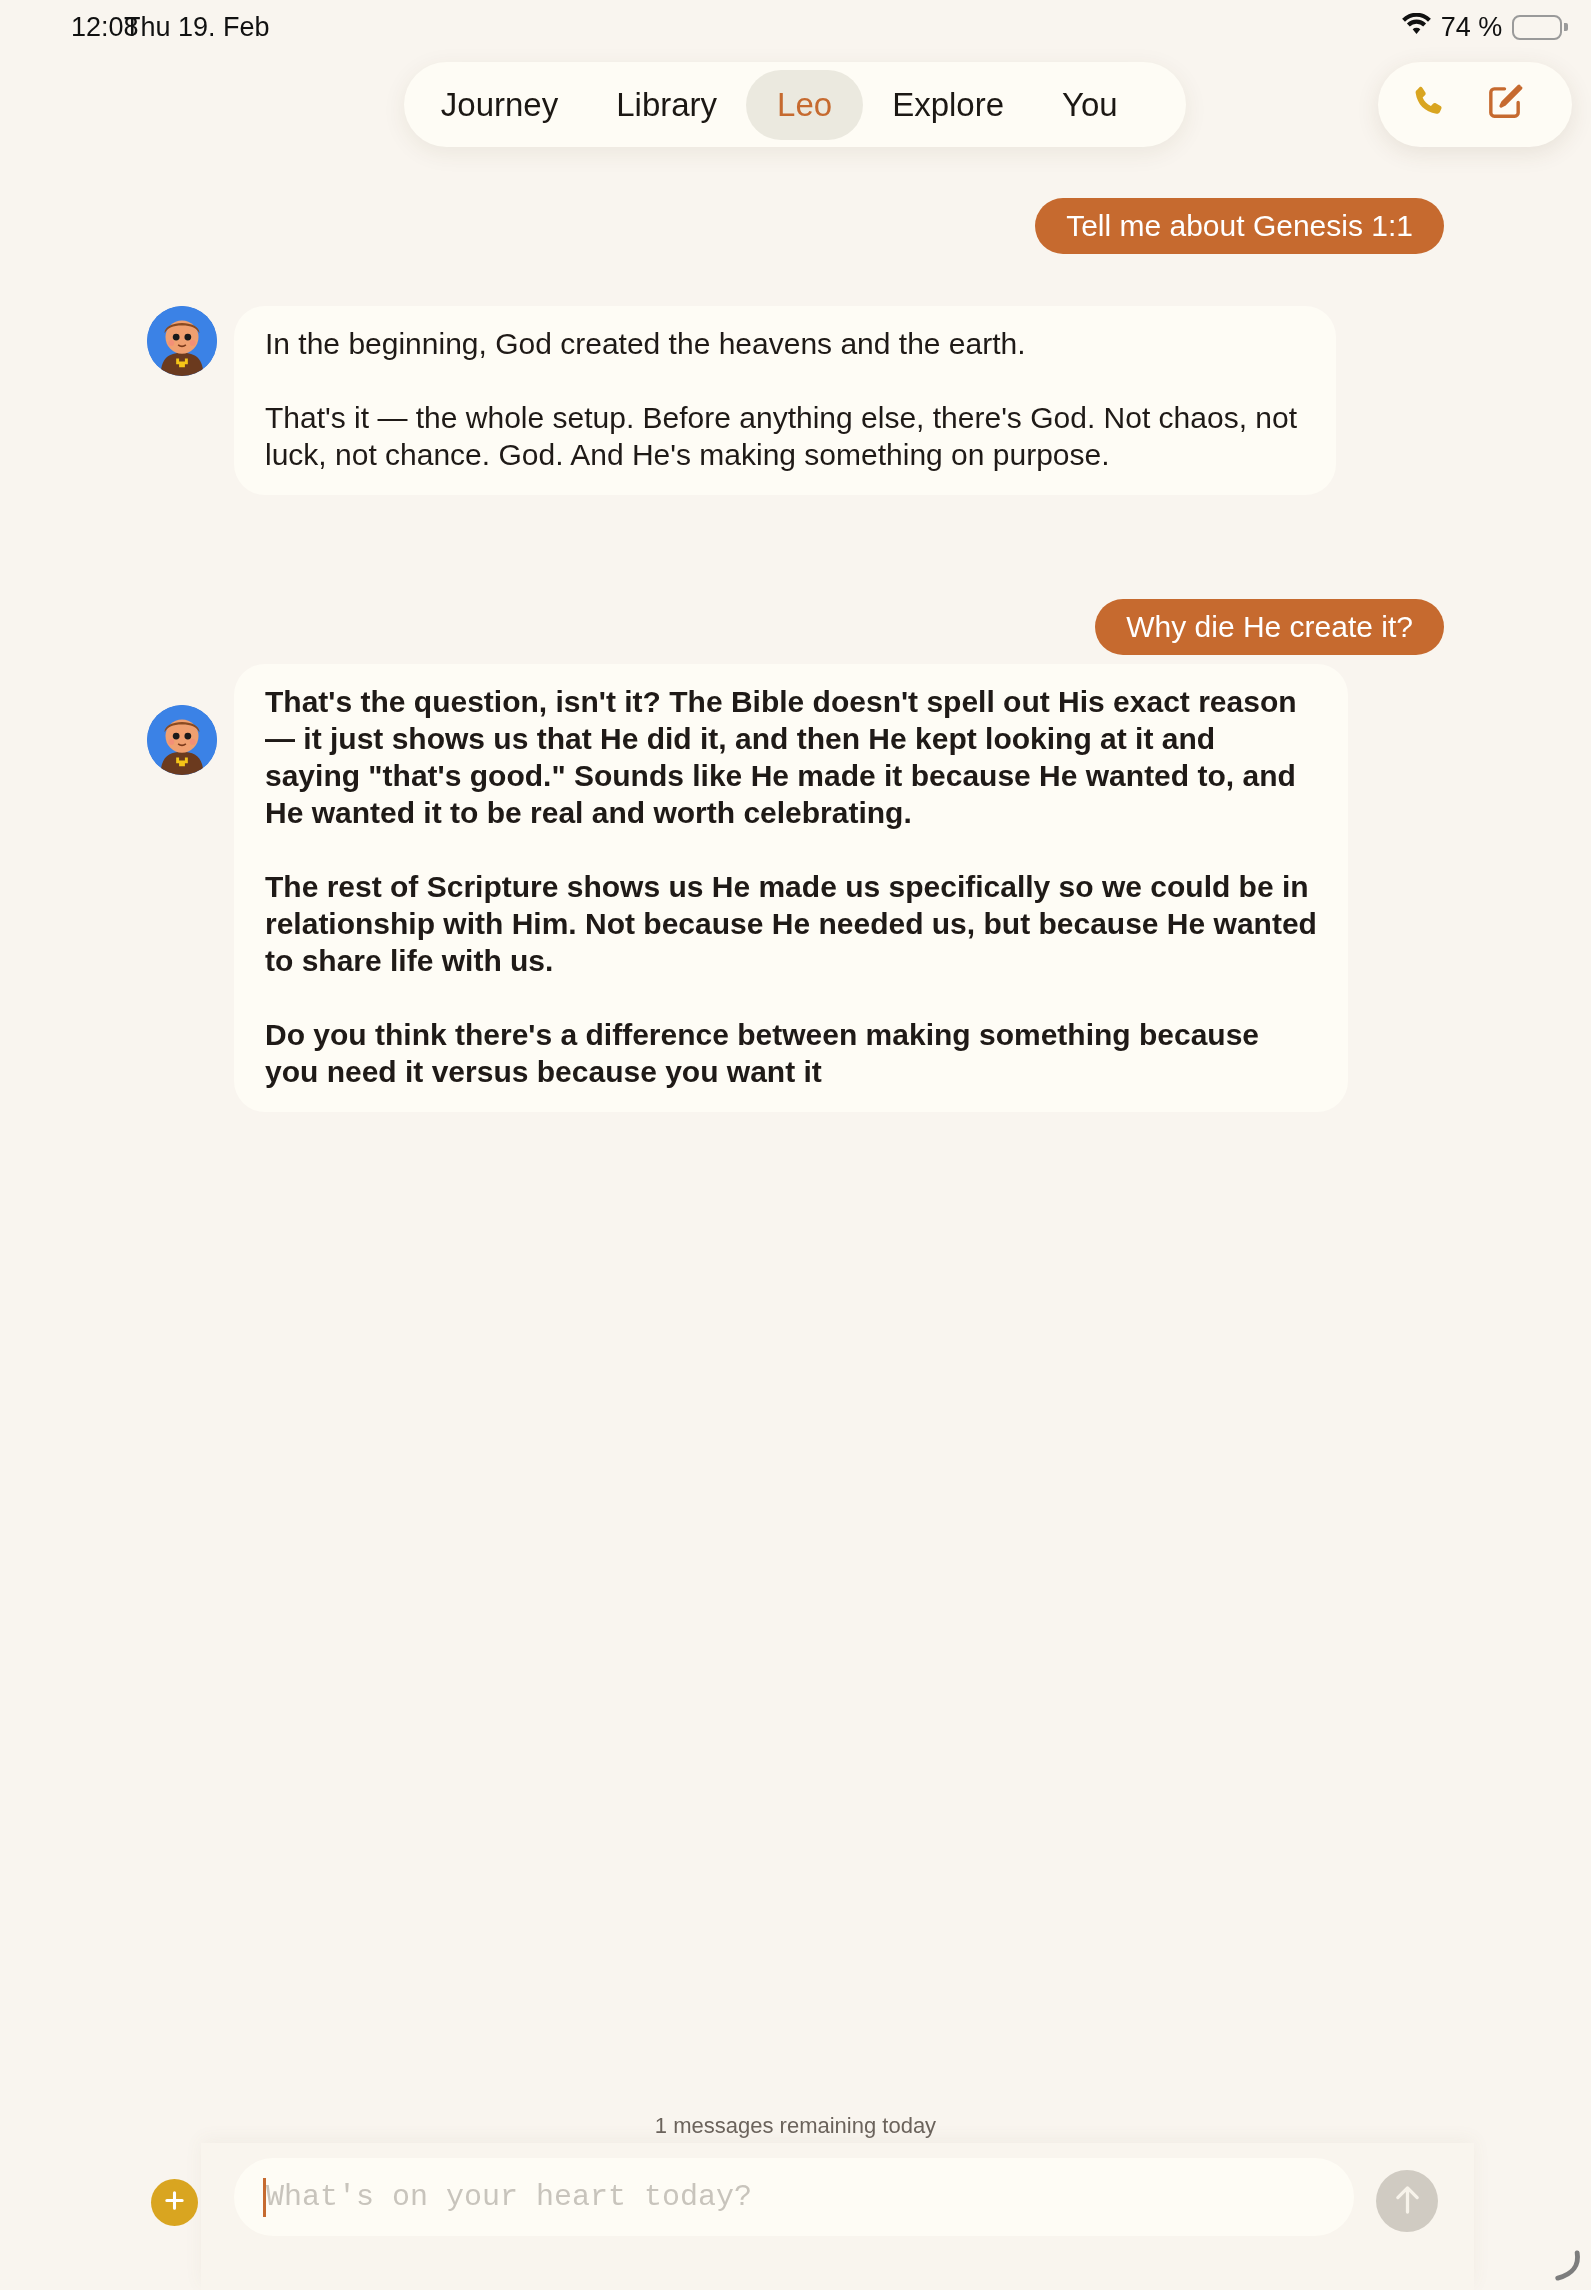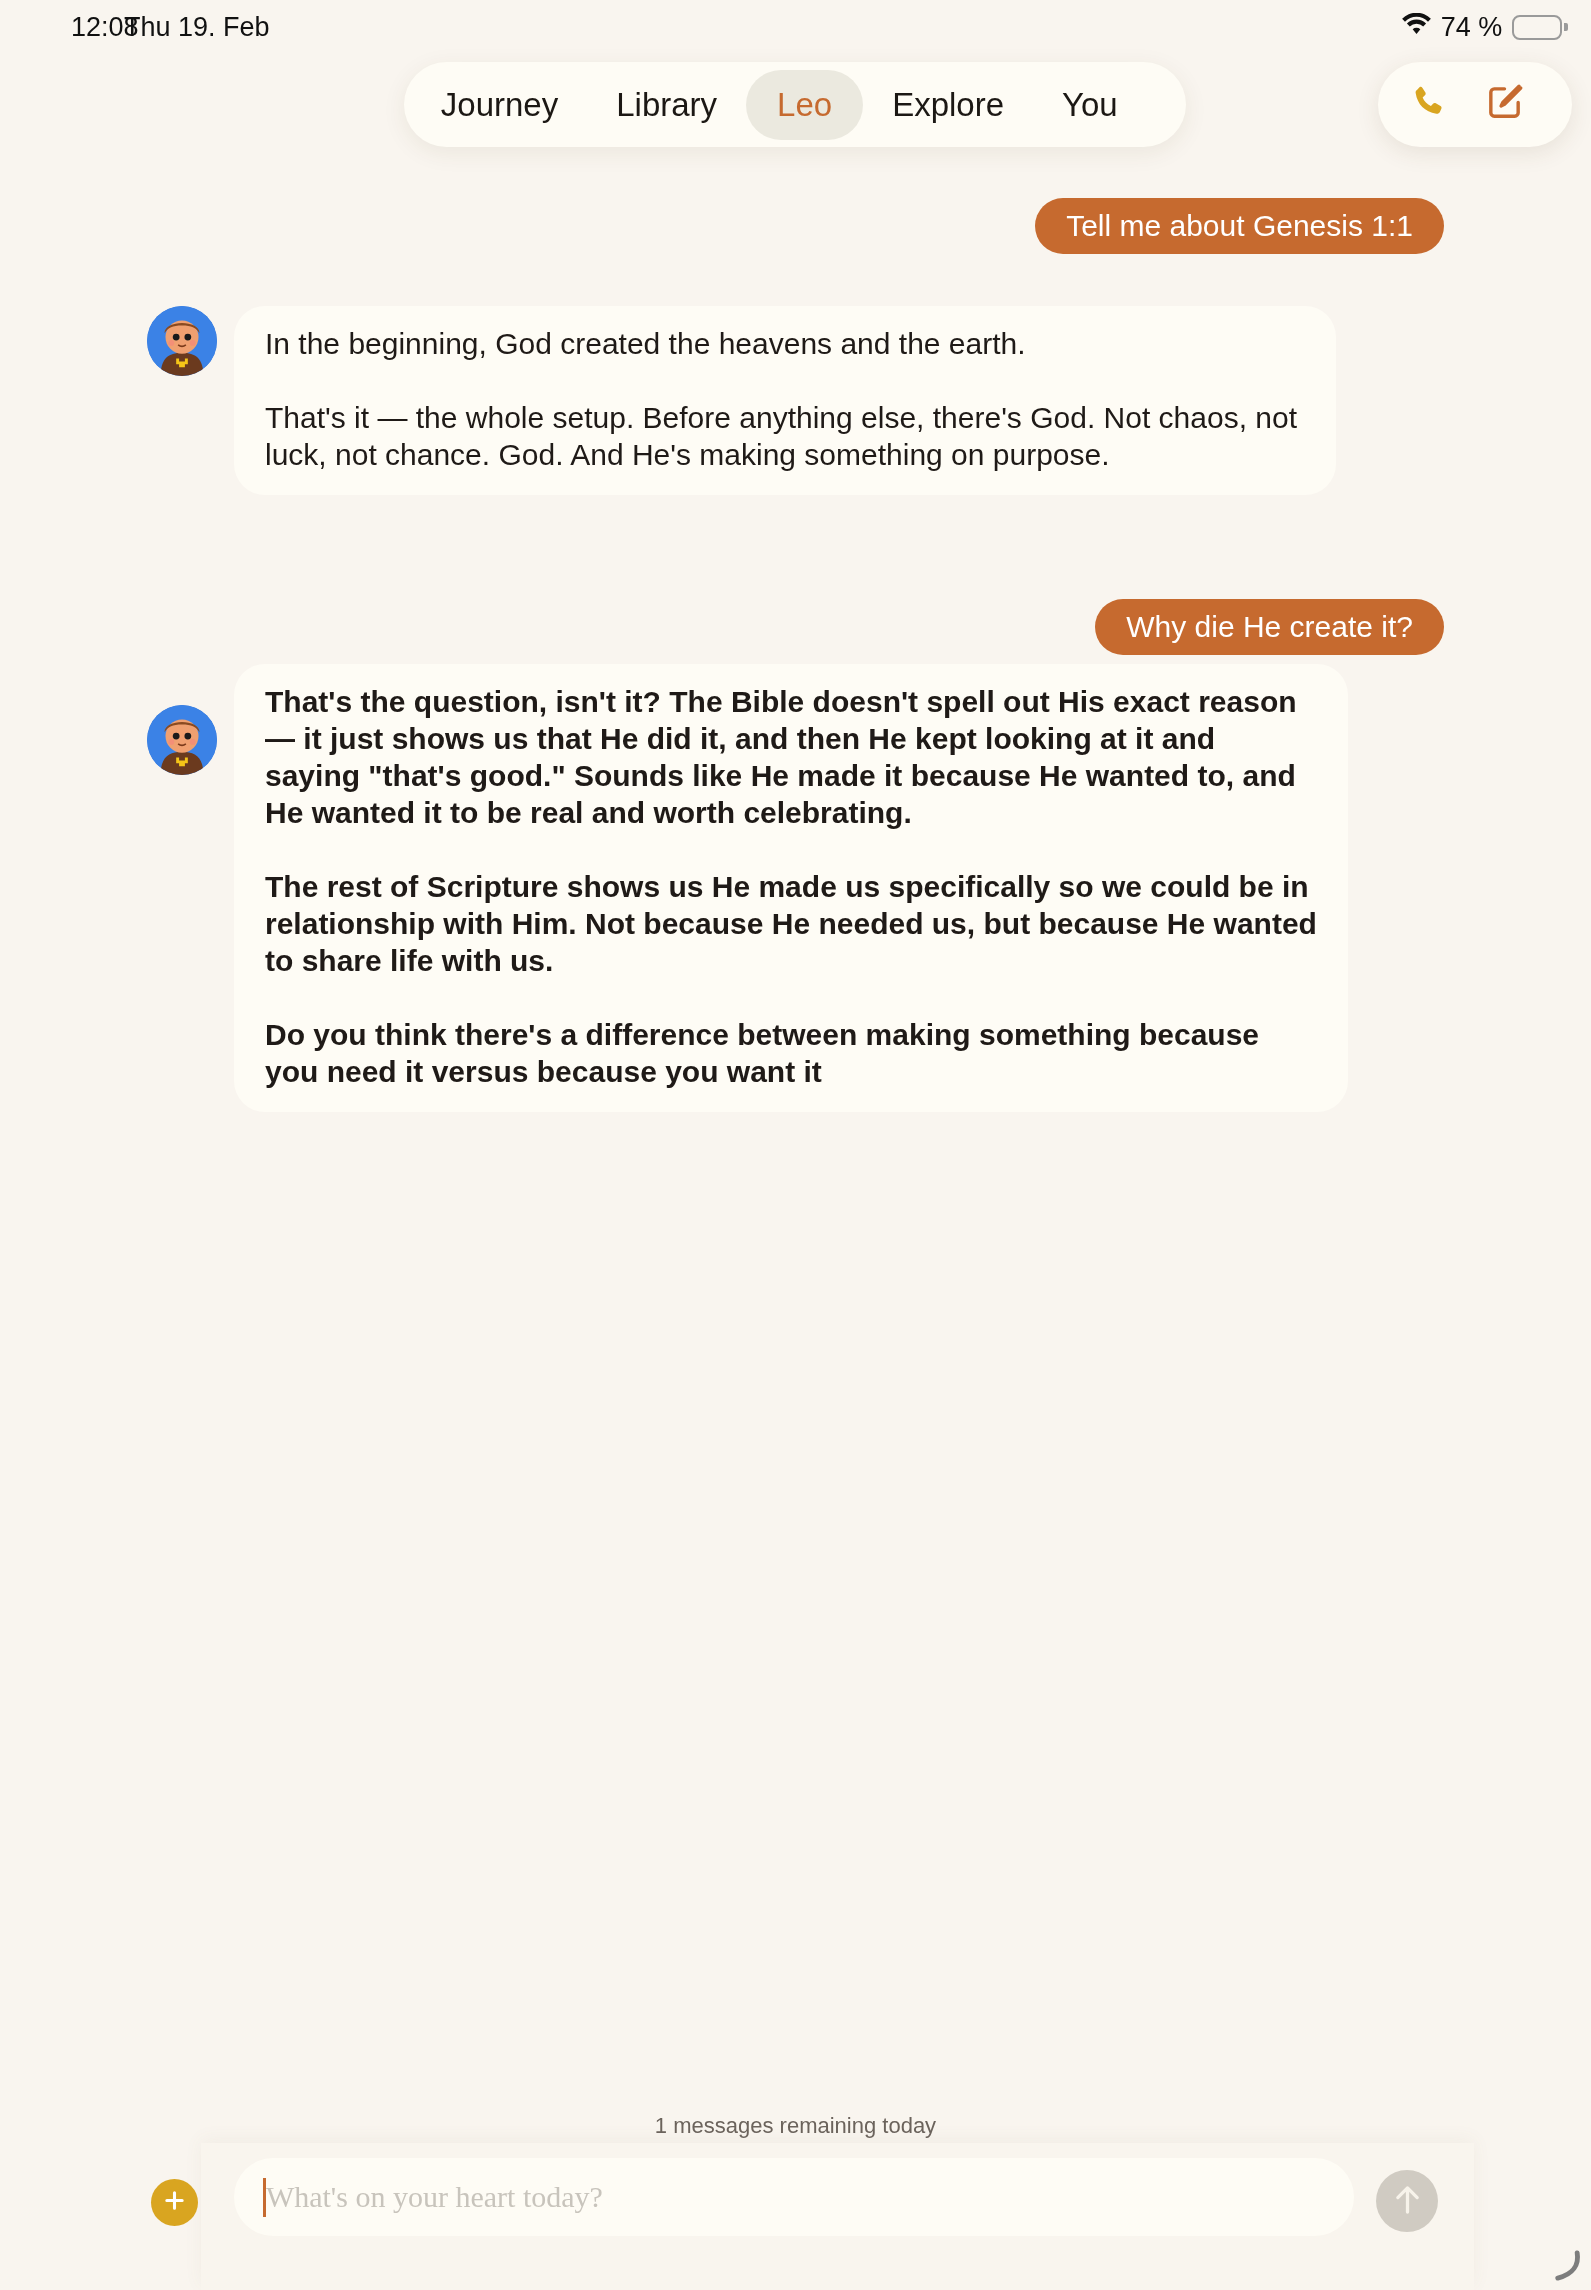--- a/index.html
+++ b/index.html
@@ -75,21 +75,21 @@
     background: #d9a520; display: flex; align-items: center; justify-content: center; cursor: pointer;
   }
   .input-wrap {
     position: absolute; left: 234px; top: 2158px; width: 1120px; height: 78px;
     background: #fefcf5; border-radius: 39px;
     display: flex; align-items: center; padding-left: 29px;
   }
   .caret { width: 2.9px; height: 39px; background: #c66a2f; margin-right: 0; }
   .input-wrap input {
     border: none; outline: none; background: transparent; width: 100%;
-    font-family: Liberation Serif, serif; font-size: 30px; color: #1f1a17;
+    font-family: Liberation Mono, monospace; font-size: 30px; color: #1f1a17;
   }
   .input-wrap input::placeholder { color: #c8c4bc; }
   .send-btn {
     position: absolute; left: 1376px; top: 2170px; width: 62px; height: 62px; border-radius: 50%;
     background: #d0cbc2; display: flex; align-items: center; justify-content: center; cursor: pointer;
   }
   .home-indicator { position: absolute; right: 7.8px; bottom: 3.9px; }
 </style>
 </head>
 <body>

